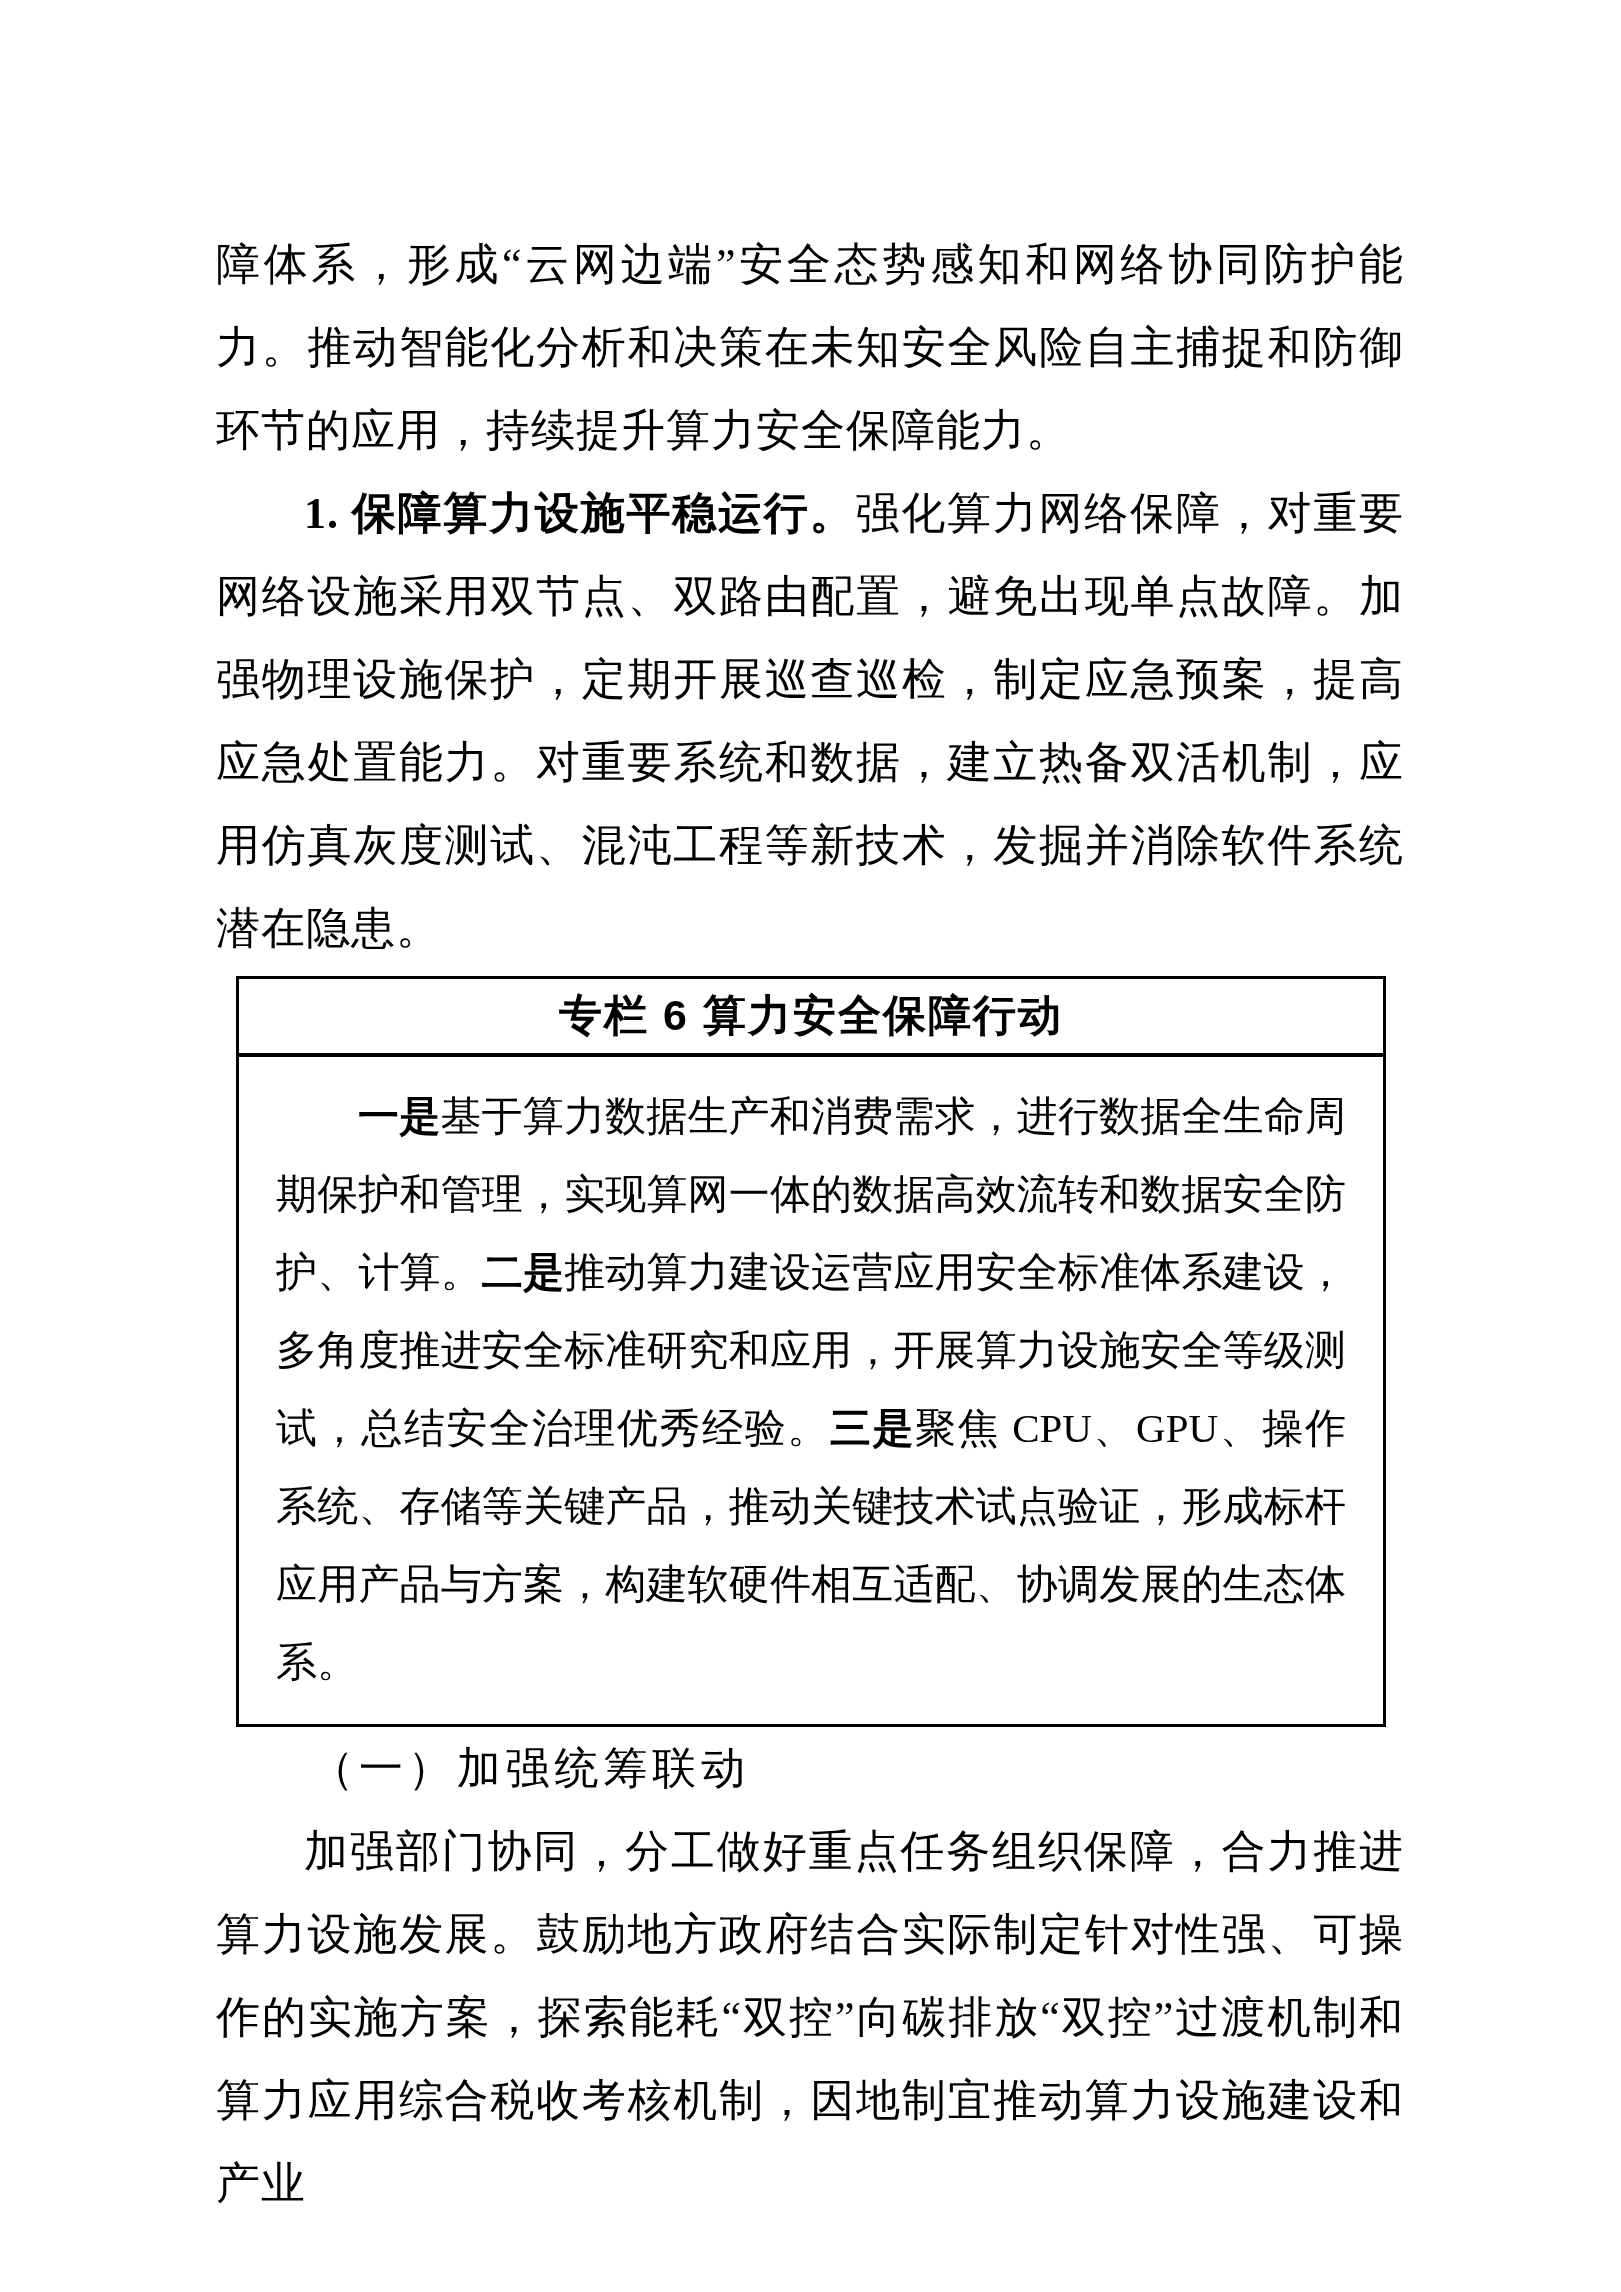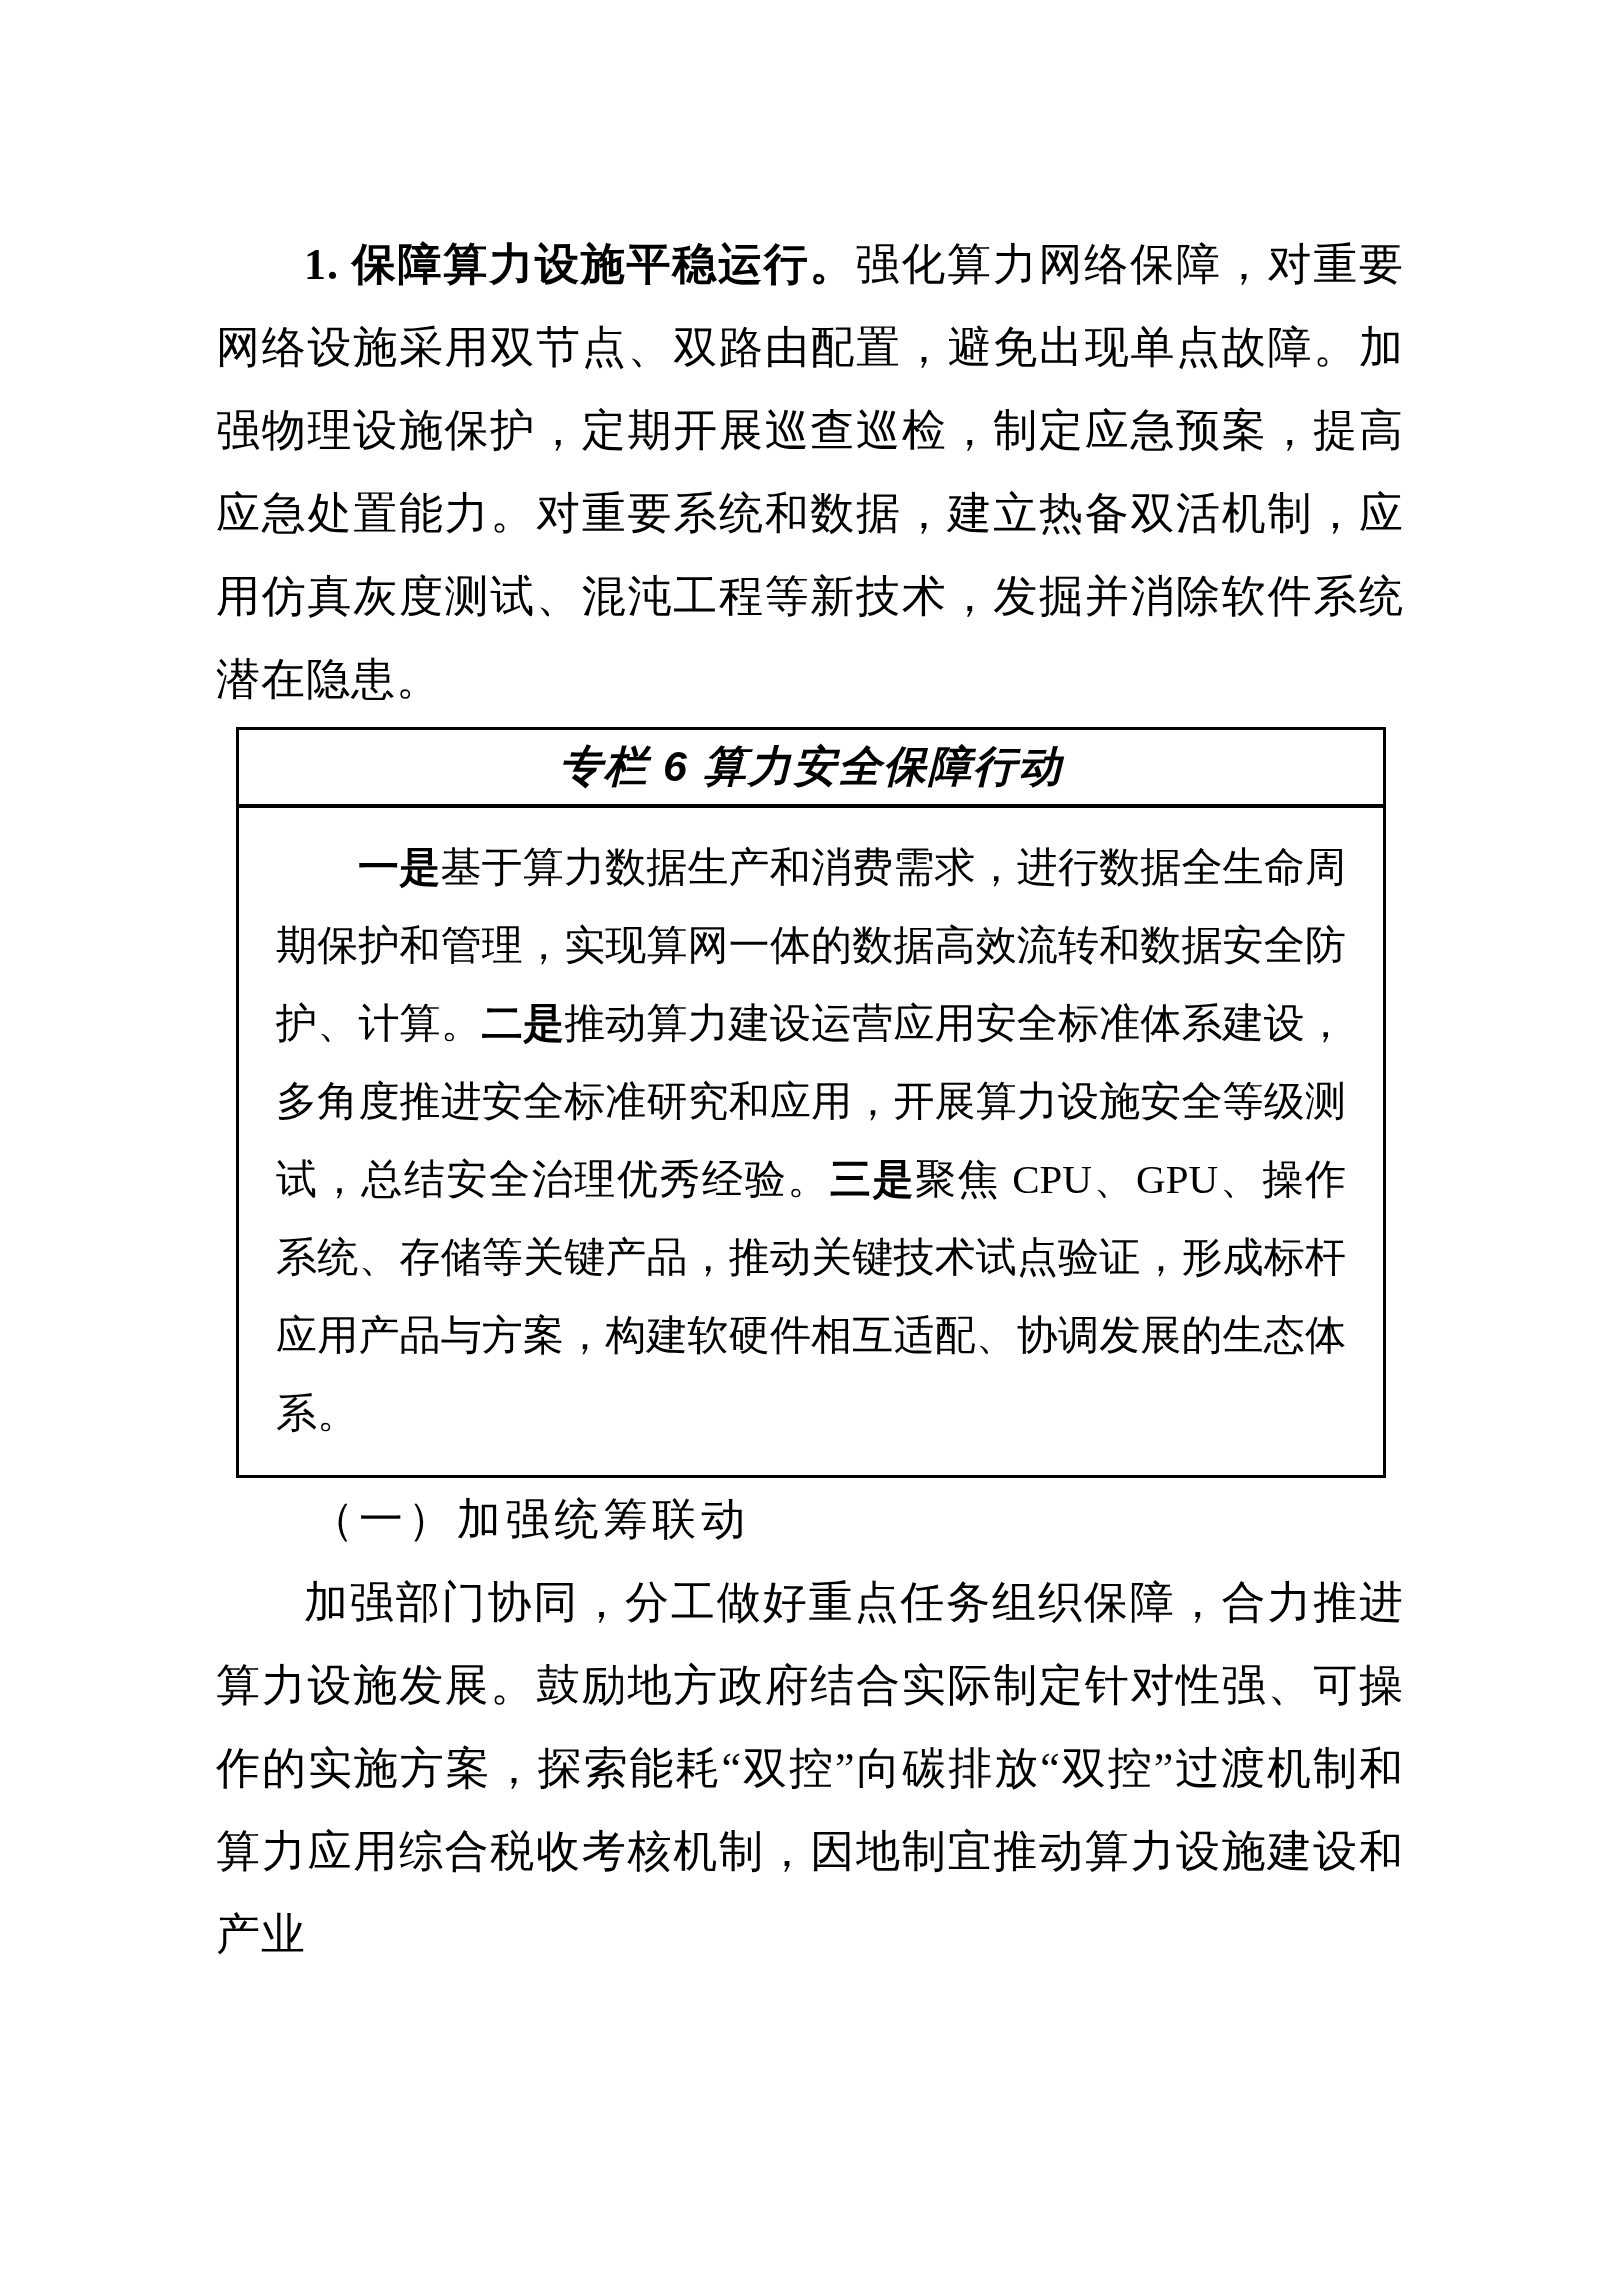--- a/index.html
+++ b/index.html
@@ -36,21 +36,20 @@
     height: 74px;
     display: flex;
     align-items: center;
     justify-content: center;
   }
   .callout-title {
     font-family: "Liberation Sans", "DejaVu Sans", sans-serif;
     font-weight: bold;
     font-size: 43px;
     letter-spacing: 2px;
-    font-style: italic;
   }
   .callout-body {
     padding: 7.8px 25.5px 11.8px 25.5px;
     font-size: 41px;
     line-height: 78px;
     text-align: justify;
     text-justify: inter-ideograph;
     text-indent: 82px;
     margin: 12px;
   }
@@ -71,20 +70,21 @@
     margin: 0;
     padding-left: 94px;
     letter-spacing: 4.9px;
   }
 </style>
 </head>
 <body>
 
 <div class="page-content">
 
+  <p class="para">障体系，形成“云网边端”安全态势感知和网络协同防护能力。推动智能化分析和决策在未知安全风险自主捕捉和防御环节的应用，持续提升算力安全保障能力。</p>
 
   <p class="para indent"><span class="lead-bold">1. 保障算力设施平稳运行。</span><span>强化算力网络保障，对重要网络设施采用双节点、双路由配置，避免出现单点故障。加强物理设施保护，定期开展巡查巡检，制定应急预案，提高应急处置能力。对重要系统和数据，建立热备双活机制，应用仿真灰度测试、混沌工程等新技术，发掘并消除软件系统潜在隐患。</span></p>
 
   <div class="callout">
     <div class="callout-title-row">
       <span class="callout-title">专栏 6 算力安全保障行动</span>
     </div>
     <p class="callout-body"><span class="seg-bold">一是</span><span>基于算力数据生产和消费需求，进行数据全生命周期保护和管理，实现算网一体的数据高效流转和数据安全防护、计算。</span><span class="seg-bold">二是</span><span>推动算力建设运营应用安全标准体系建设，多角度推进安全标准研究和应用，开展算力设施安全等级测试，总结安全治理优秀经验。</span><span class="seg-bold">三是</span><span>聚焦 CPU、GPU、操作系统、存储等关键产品，推动关键技术试点验证，形成标杆应用产品与方案，构建软硬件相互适配、协调发展的生态体系。</span></p>
   </div>
 

